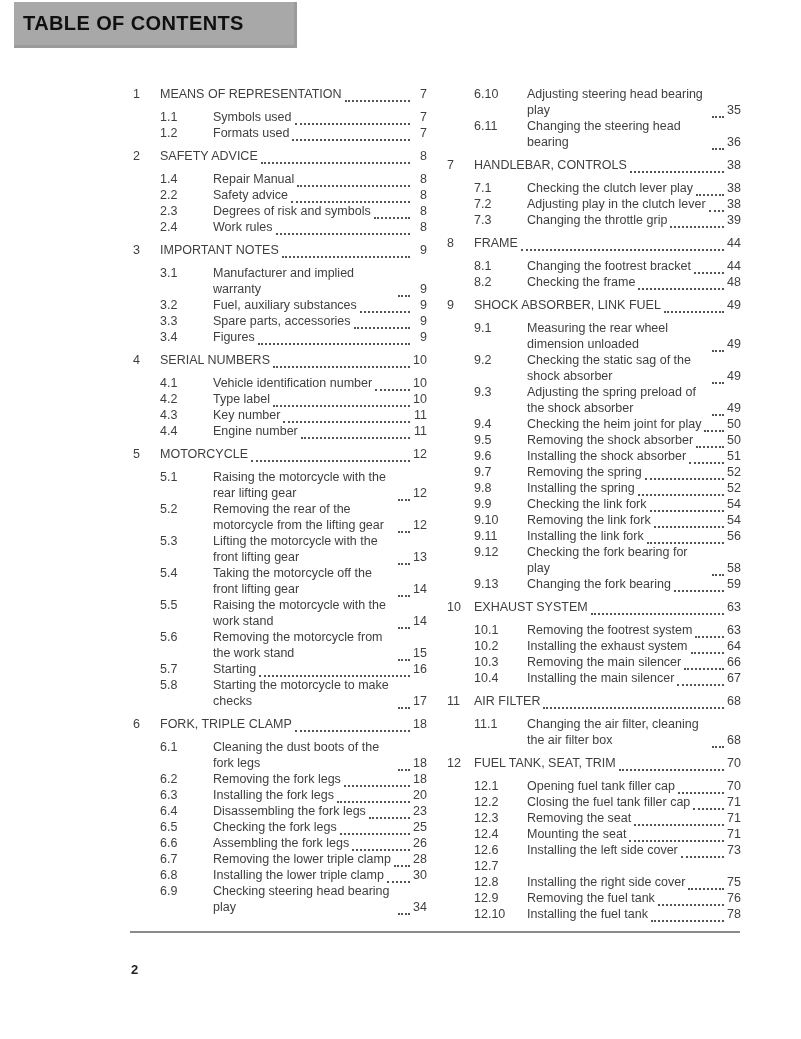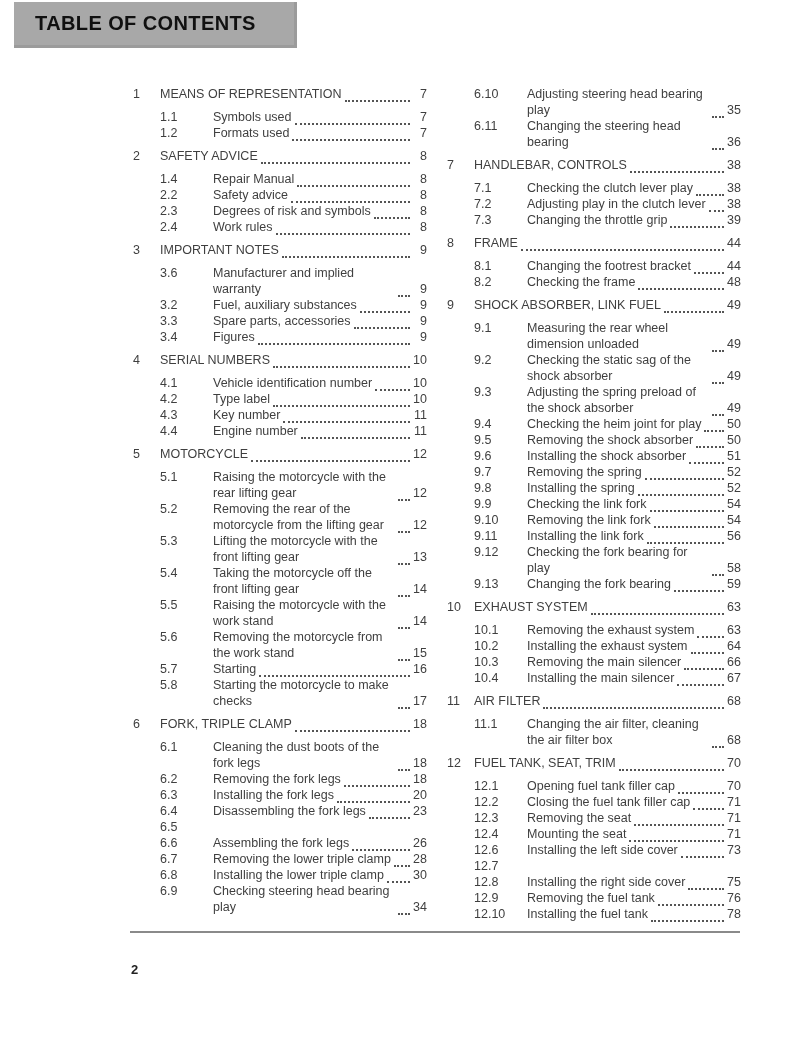--- a/index.html
+++ b/index.html
@@ -21,21 +21,21 @@
   }
   .header-box{
     position:absolute;left:14px;top:2px;
     width:283px;height:46px;
     background:var(--header-bg);
     border-right:3px solid #9b9b9b;
     border-bottom:3px solid #9b9b9b;
     display:flex;align-items:center;
   }
   .header-box h1{
-    margin:12px;padding-left:9px;
+    margin:0;padding-left:9px;
     font-size:20px;font-weight:bold;
     letter-spacing:0.4px;
     color:var(--title-text);
     text-align:center;
   }
   .toc{
     position:absolute;left:133px;top:86px;
     width:608px;
     display:flex;gap:20px;
     align-items:flex-start;
@@ -148,21 +148,21 @@
       </div>
       <div class="row section">
         <span class="num">3</span>
         <span class="body">
           <span class="t">IMPORTANT NOTES</span>
           <span class="dots"></span>
           <span class="pg">9</span>
         </span>
       </div>
       <div class="row sub">
-        <span class="num">3.6</span>
+        <span class="num">3.1</span>
         <span class="body">
           <span class="t">Manufacturer and implied warranty</span>
           <span class="dots"></span>
           <span class="pg">9</span>
         </span>
       </div>
       <div class="row sub">
         <span class="num">3.2</span>
         <span class="body">
           <span class="t">Fuel, auxiliary substances</span>
@@ -333,20 +333,25 @@
       <div class="row sub">
         <span class="num">6.4</span>
         <span class="body">
           <span class="t">Disassembling the fork legs</span>
           <span class="dots"></span>
           <span class="pg">23</span>
         </span>
       </div>
       <div class="row sub">
         <span class="num">6.5</span>
+        <span class="body">
+          <span class="t">Checking the fork legs</span>
+          <span class="dots"></span>
+          <span class="pg">25</span>
+        </span>
       </div>
       <div class="row sub">
         <span class="num">6.6</span>
         <span class="body">
           <span class="t">Assembling the fork legs</span>
           <span class="dots"></span>
           <span class="pg">26</span>
         </span>
       </div>
       <div class="row sub">
@@ -563,21 +568,21 @@
         <span class="num">10</span>
         <span class="body">
           <span class="t">EXHAUST SYSTEM</span>
           <span class="dots"></span>
           <span class="pg">63</span>
         </span>
       </div>
       <div class="row sub">
         <span class="num">10.1</span>
         <span class="body">
-          <span class="t">Removing the exhaust system</span>
+          <span class="t">Removing the footrest system</span>
           <span class="dots"></span>
           <span class="pg">63</span>
         </span>
       </div>
       <div class="row sub">
         <span class="num">10.2</span>
         <span class="body">
           <span class="t">Installing the exhaust system</span>
           <span class="dots"></span>
           <span class="pg">64</span>

